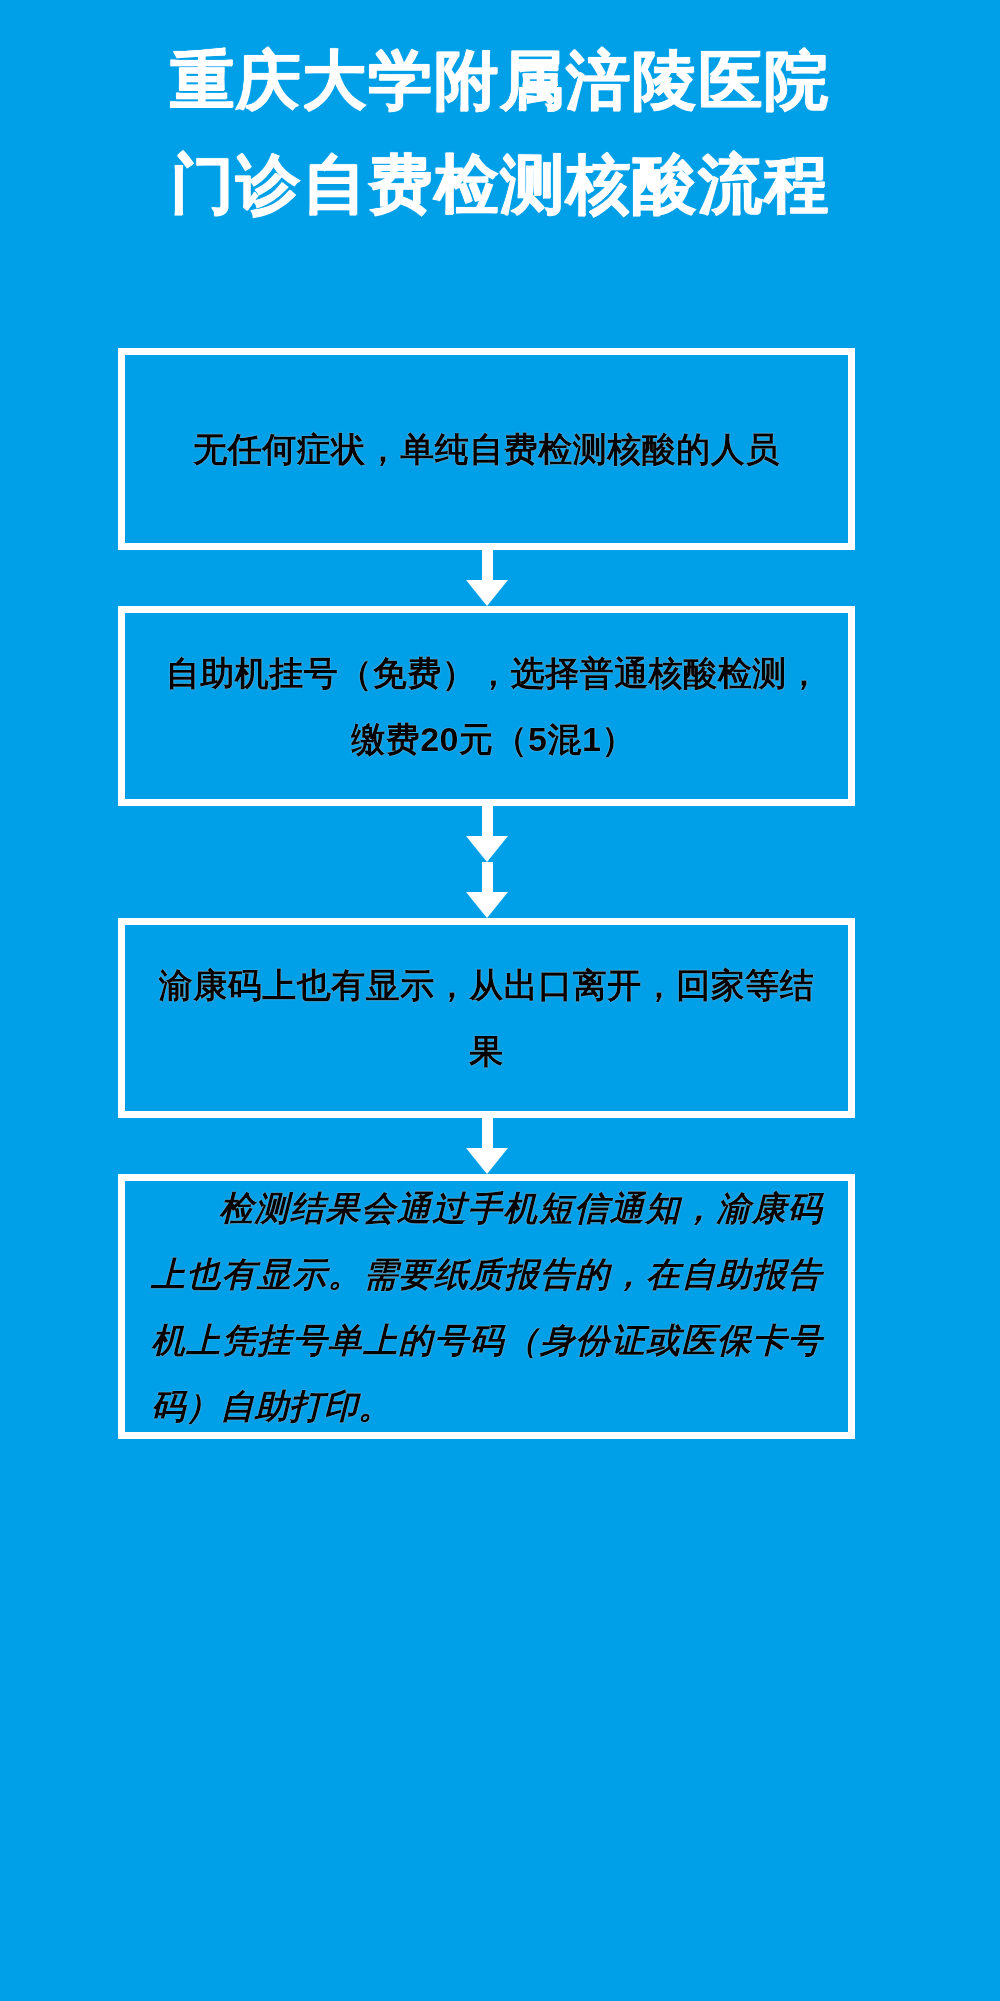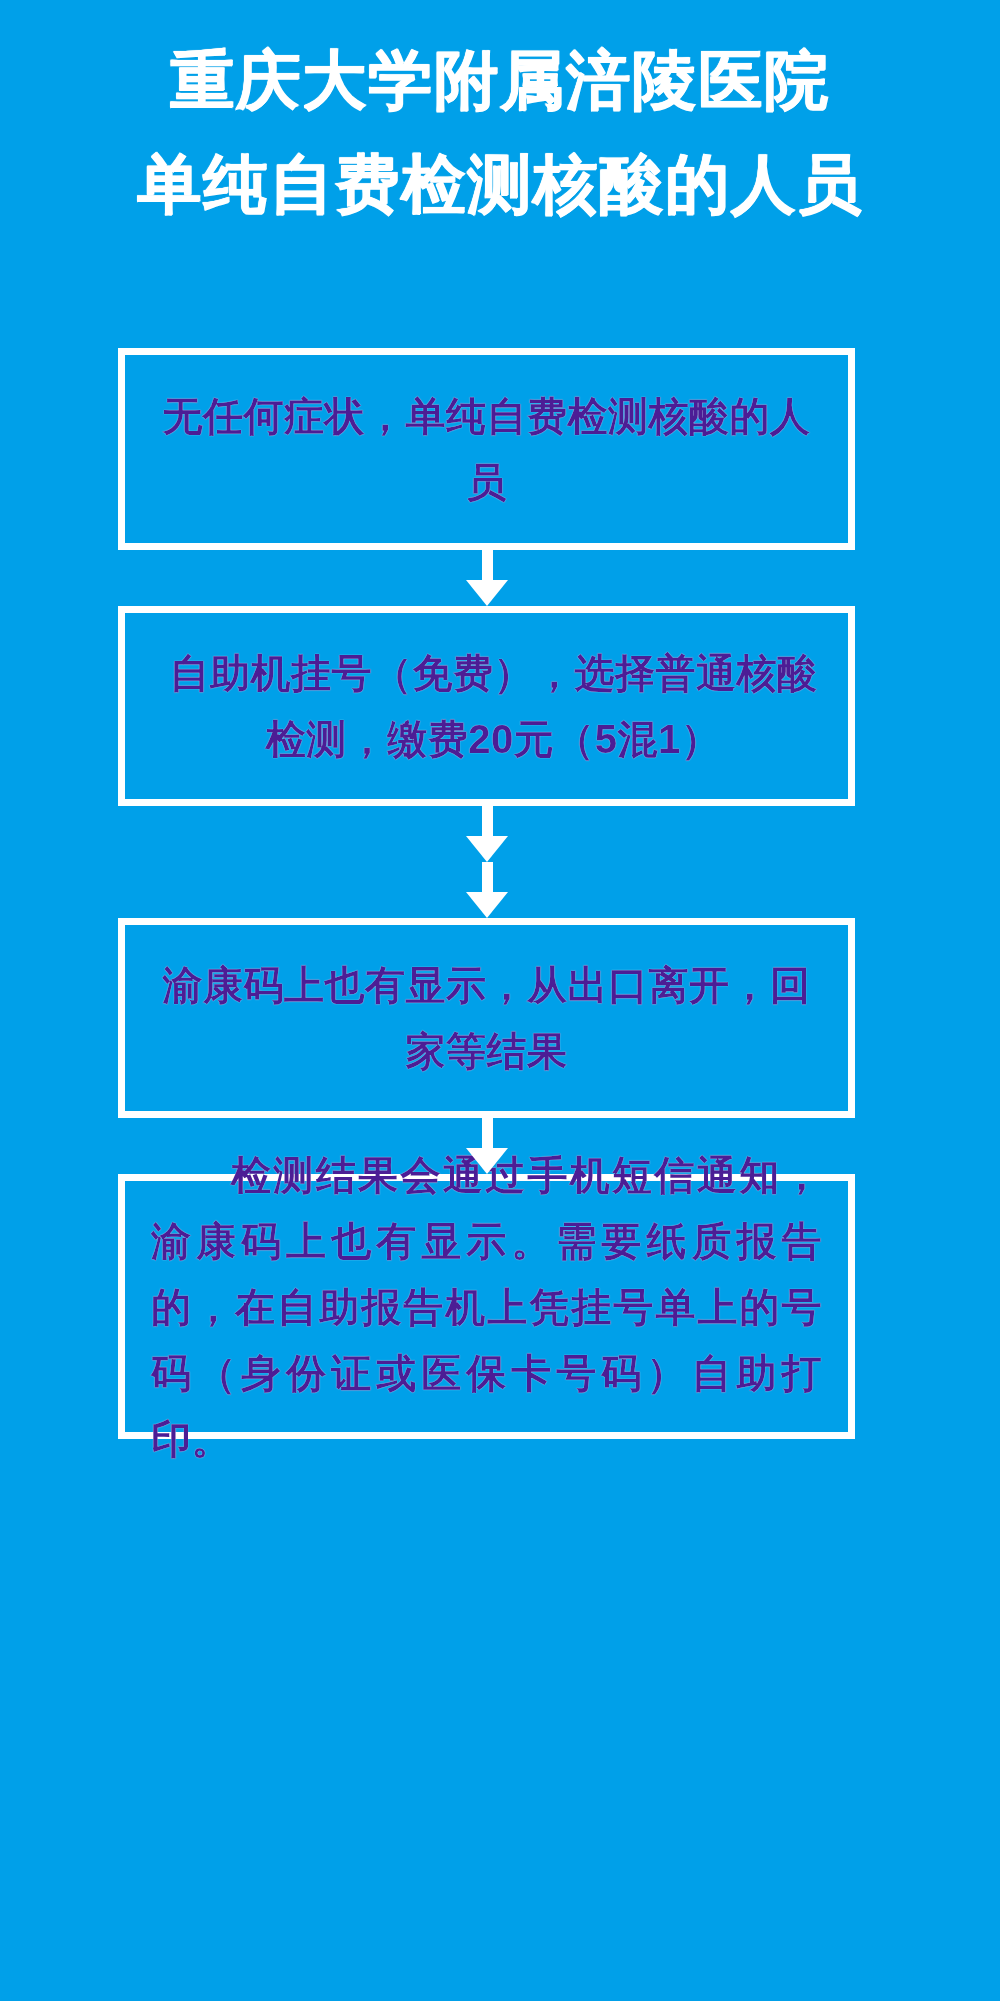--- a/index.html
+++ b/index.html
@@ -49,32 +49,33 @@
   .flow-box {
     border: 7px solid #ffffff;
     background: #00a0e9;
     display: flex;
     align-items: center;
     justify-content: center;
     padding: 14px 26px;
   }
 
   .flow-box .box-text {
-    color: #4c1d95;
+    color: #000000;
     font-weight: 800;
-    font-size: 40px;
+    font-size: 34px;
     line-height: 66px;
     text-align: center;
     letter-spacing: 0.5px;
     text-shadow: 0 0 1px #ffffff;
   }
   .flow-box.justified .box-text {
     text-align: justify;
     text-align-last: left;
     text-indent: 2em;
+    font-style: italic;
   }
 
   
   .box-1 { height: 202px; }
   .box-2 { height: 200px; padding-left: 40px; }
   .box-3 { height: 200px; }
   .box-4 { height: 200px; }
   .box-5 { height: 265px; }
 
   
@@ -104,21 +105,21 @@
     border-top: 26px solid #ffffff;
   }
 </style>
 </head>
 <body>
 
 <div class="poster">
 
   <div class="title-block">
     <div class="title-line">重庆大学附属涪陵医院</div>
-    <div class="title-line second">单纯自费检测核酸的人员</div>
+    <div class="title-line second">门诊自费检测核酸流程</div>
   </div>
 
   <div class="flow">
 
     <div class="flow-box box-1">
       <div class="box-text">无任何症状，单纯自费检测核酸的人员</div>
     </div>
 
     <div class="connector">
       <div class="shaft"></div>

